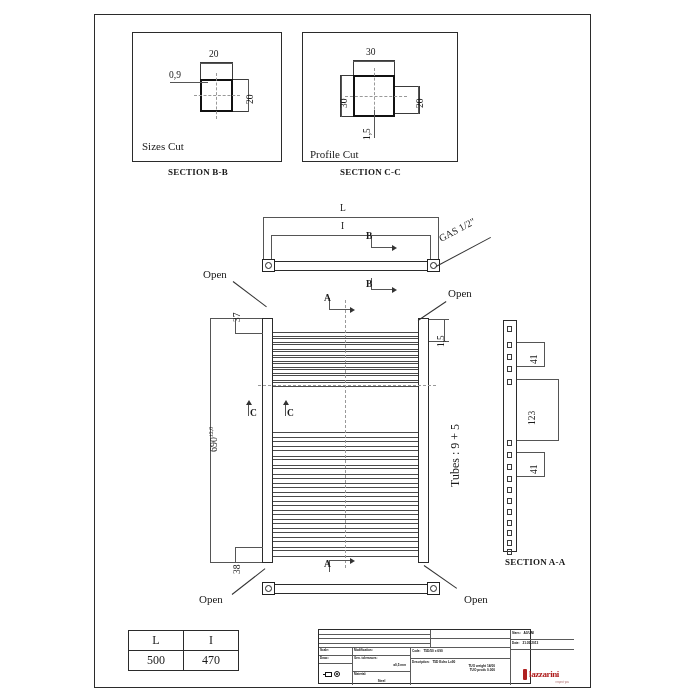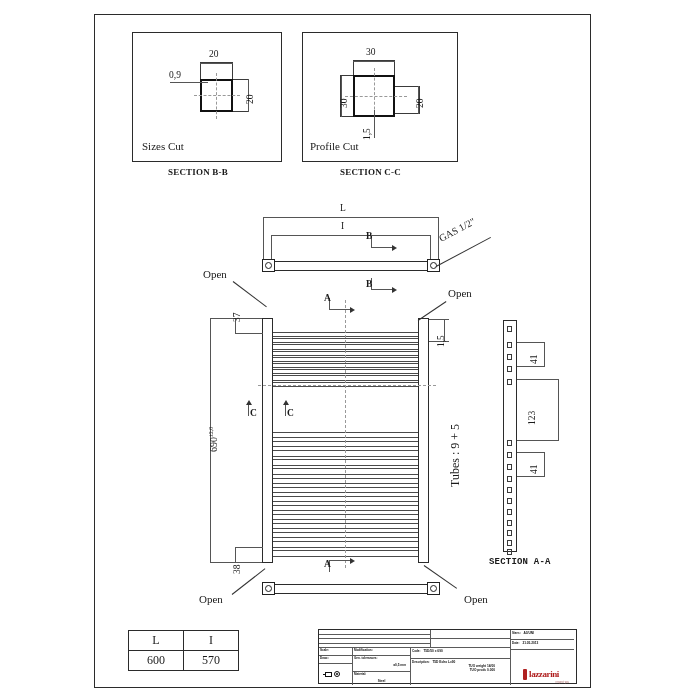--- a/index.html
+++ b/index.html
@@ -50,21 +50,21 @@
   .arrow-u{position:absolute;width:0;height:0;border-bottom:5px solid #333;
      border-left:3px solid transparent;border-right:3px solid transparent;}
 
   
   table{border-collapse:collapse;}
   .li-table{position:absolute;left:128px;top:630px;border:1.1px solid #2b2b2b;}
   .li-table td,.li-table th{border:1px solid #2b2b2b;width:52px;height:17px;
       text-align:center;font-size:12px;font-family:"Liberation Serif",serif;font-weight:normal;}
   .li-table th{font-size:12px;}
 
-  .tb{position:absolute;left:318px;top:629px;width:259px;height:55px;
+  .tb{position:absolute;left:318px;top:629px;width:213px;height:55px;
       border:1.1px solid #2b2b2b;box-sizing:border-box;background:#fff;}
   .tb-cell{position:absolute;box-sizing:border-box;border-right:0.9px solid #5a5a5a;
       border-bottom:0.9px solid #5a5a5a;font-size:3.1px;padding:0.5px 1px;
       font-family:"Liberation Sans",sans-serif;color:#111;overflow:hidden;line-height:1.25;}
   .tb-lbl{font-weight:bold;font-size:3px;}
   .tb-val{font-weight:bold;font-size:3.2px;}
 
   .logo{position:absolute;right:2px;bottom:2px;width:62px;height:17px;
         display:flex;align-items:center;justify-content:center;}
   .logo-txt{font-family:"Liberation Serif",serif;font-weight:bold;font-size:9px;
@@ -120,21 +120,21 @@
   <div class="line-h thin" style="left:353px;top:61px;width:42px;"></div>
   <div class="line-v thin" style="left:341px;top:76px;height:41px;"></div>
   <div class="line-v thin" style="left:418px;top:86px;height:28px;"></div>
   <div class="line-v thin" style="left:374px;top:110px;height:28px;"></div>
 
   <span class="dim" style="left:366px;top:47px;">30</span>
   <span class="dim rot90" style="left:339px;top:108px;">30</span>
   <span class="dim rot90" style="left:415px;top:108px;">20</span>
   <span class="dim rot90" style="left:362px;top:140px;">1,5</span>
 
-  <span class="panel-caption" style="left:310px;top:140px;text-align:right;">Profile Cut</span>
+  <span class="panel-caption" style="left:310px;top:148px;text-align:right;">Profile Cut</span>
   <span class="section-caption" style="left:340px;top:167px;">SECTION C-C</span>
 
   <div class="line-h thin" style="left:263px;top:217px;width:176px;"></div>
   <div class="line-v thin" style="left:263px;top:217px;height:48px;"></div>
   <div class="line-v thin" style="left:438px;top:217px;height:48px;"></div>
   <span class="dim" style="left:340px;top:203px;">L</span>
 
   <div class="line-h thin" style="left:271px;top:235px;width:160px;"></div>
   <div class="line-v thin" style="left:271px;top:235px;height:30px;"></div>
   <div class="line-v thin" style="left:430px;top:235px;height:30px;"></div>
@@ -277,33 +277,33 @@
   <div class="line-h thin" style="left:517px;top:379px;width:42px;"></div>
   <div class="line-h thin" style="left:517px;top:440px;width:42px;"></div>
   <div class="line-v thin" style="left:558px;top:379px;height:61px;"></div>
   <span class="dim rot90" style="left:527px;top:425px;">123</span>
 
   <div class="line-h thin" style="left:517px;top:452px;width:28px;"></div>
   <div class="line-h thin" style="left:517px;top:476px;width:28px;"></div>
   <div class="line-v thin" style="left:544px;top:452px;height:24px;"></div>
   <span class="dim rot90" style="left:529px;top:474px;">41</span>
 
-  <span class="section-caption" style="left:489px;top:557px;font-family:Liberation Mono, monospace;">SECTION A-A</span>
+  <span class="section-caption" style="left:505px;top:557px;">SECTION A-A</span>
 
   <table class="li-table">
     <thead>
       <tr>
         <th>L</th>
         <th>I</th>
       </tr>
     </thead>
     <tbody>
       <tr>
-        <td>600</td>
-        <td>570</td>
+        <td>500</td>
+        <td>470</td>
       </tr>
     </tbody>
   </table>
 
   <div class="tb">
 
     <div class="tb-cell" style="left:0;top:0;width:112px;height:4.5px;"></div>
     <div class="tb-cell" style="left:0;top:4.5px;width:112px;height:4.5px;"></div>
     <div class="tb-cell" style="left:0;top:9px;width:112px;height:4.5px;"></div>
     <div class="tb-cell" style="left:0;top:13.5px;width:112px;height:4.5px;"></div>

